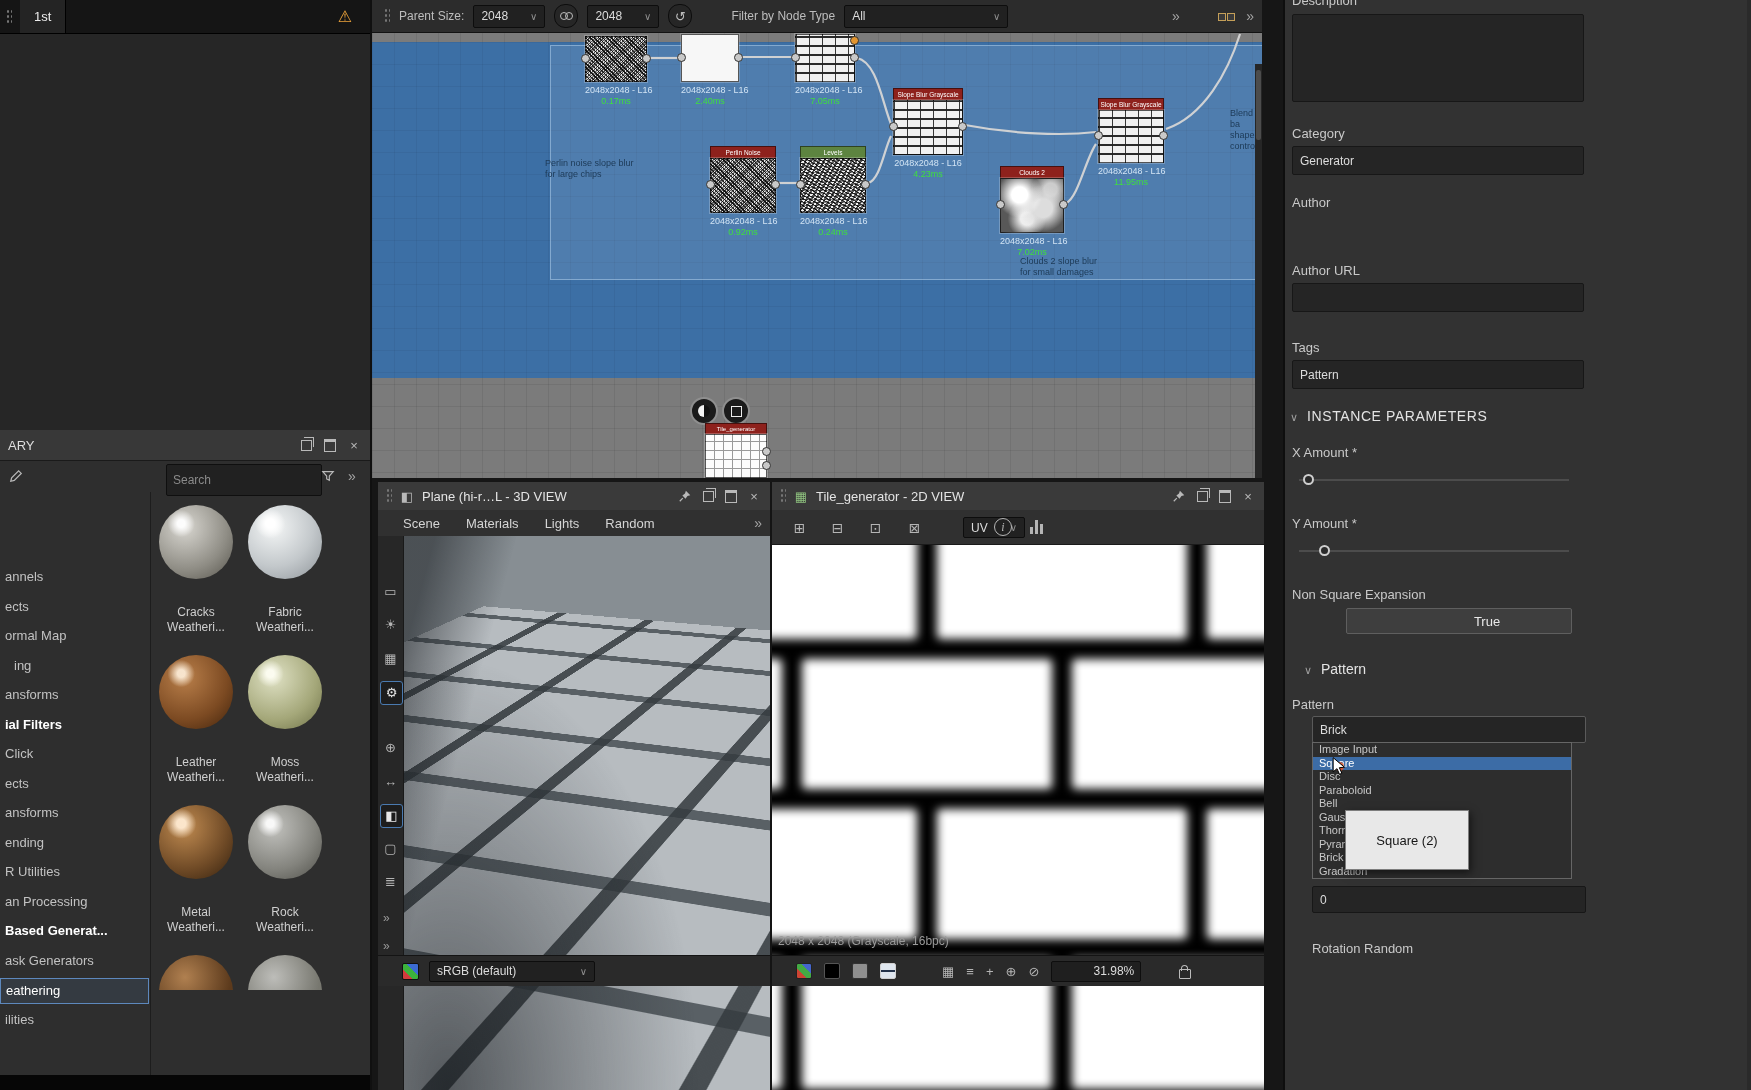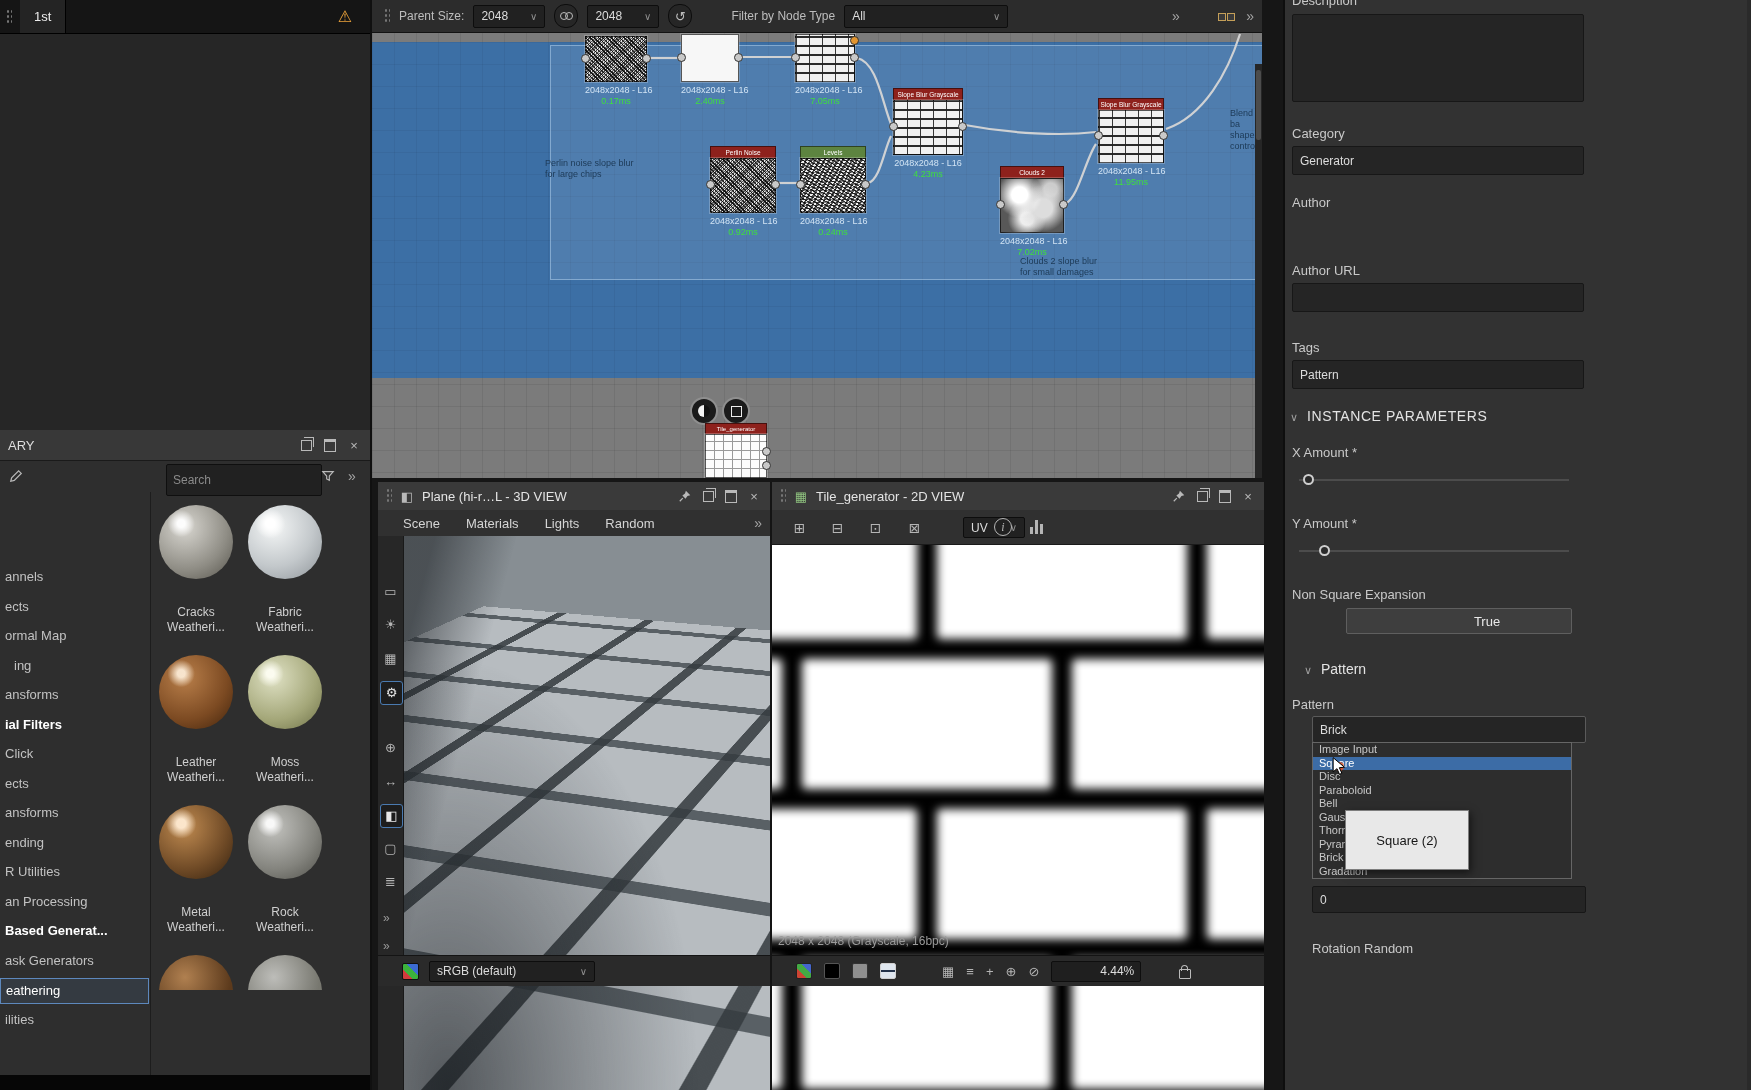--- a/index.html
+++ b/index.html
@@ -529,21 +529,21 @@
     <div class="bottombar" style="padding-left:24px;gap:12px">
       <span class="chip rgb"></span>
       <span class="chip black"></span>
       <span class="chip gray"></span>
       <span class="chip img"></span>
       <span class="b2-ico" style="margin-left:34px" id="b2i0">▦</span>
       <span class="b2-ico" id="b2i1">≡</span>
       <span class="b2-ico" id="b2i2">+</span>
       <span class="b2-ico" id="b2i3">⊕</span>
       <span class="b2-ico" id="b2i4">⊘</span>
-      <span class="zoom-box">4.44%</span>
+      <span class="zoom-box">31.98%</span>
       <span class="lock" style="margin-left:26px"></span>
     </div>
   </div>
 
   <div id="props" class="panel">
     <span class="p-label" style="left:7px;top:-7px">Description</span>
     <div class="ibox" style="position:absolute;left:7px;top:14px;width:276px;height:86px;align-items:flex-start"></div>
 
     <span class="p-label" style="left:7px;top:126px">Category</span>
     <div class="ibox" style="position:absolute;left:7px;top:146px;width:276px;height:27px">Generator</div>

